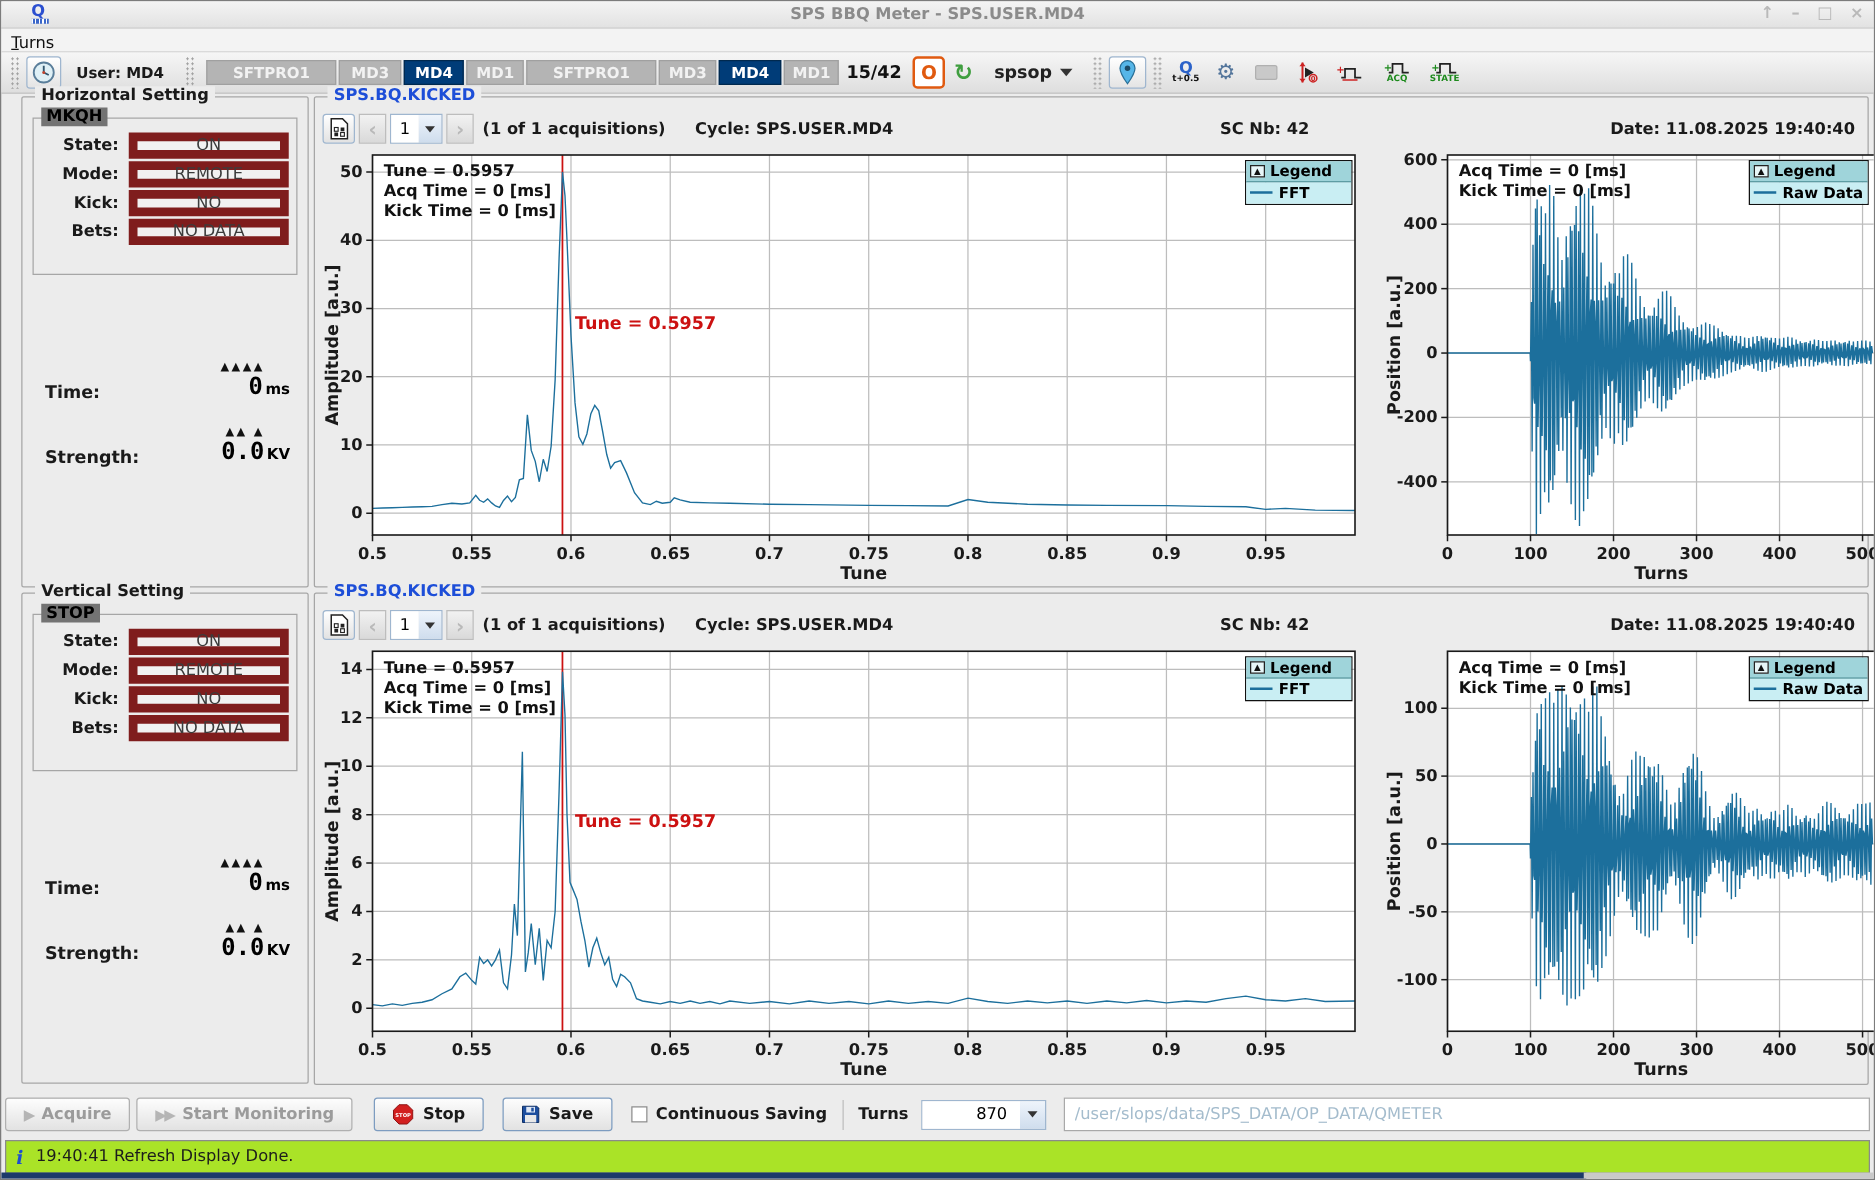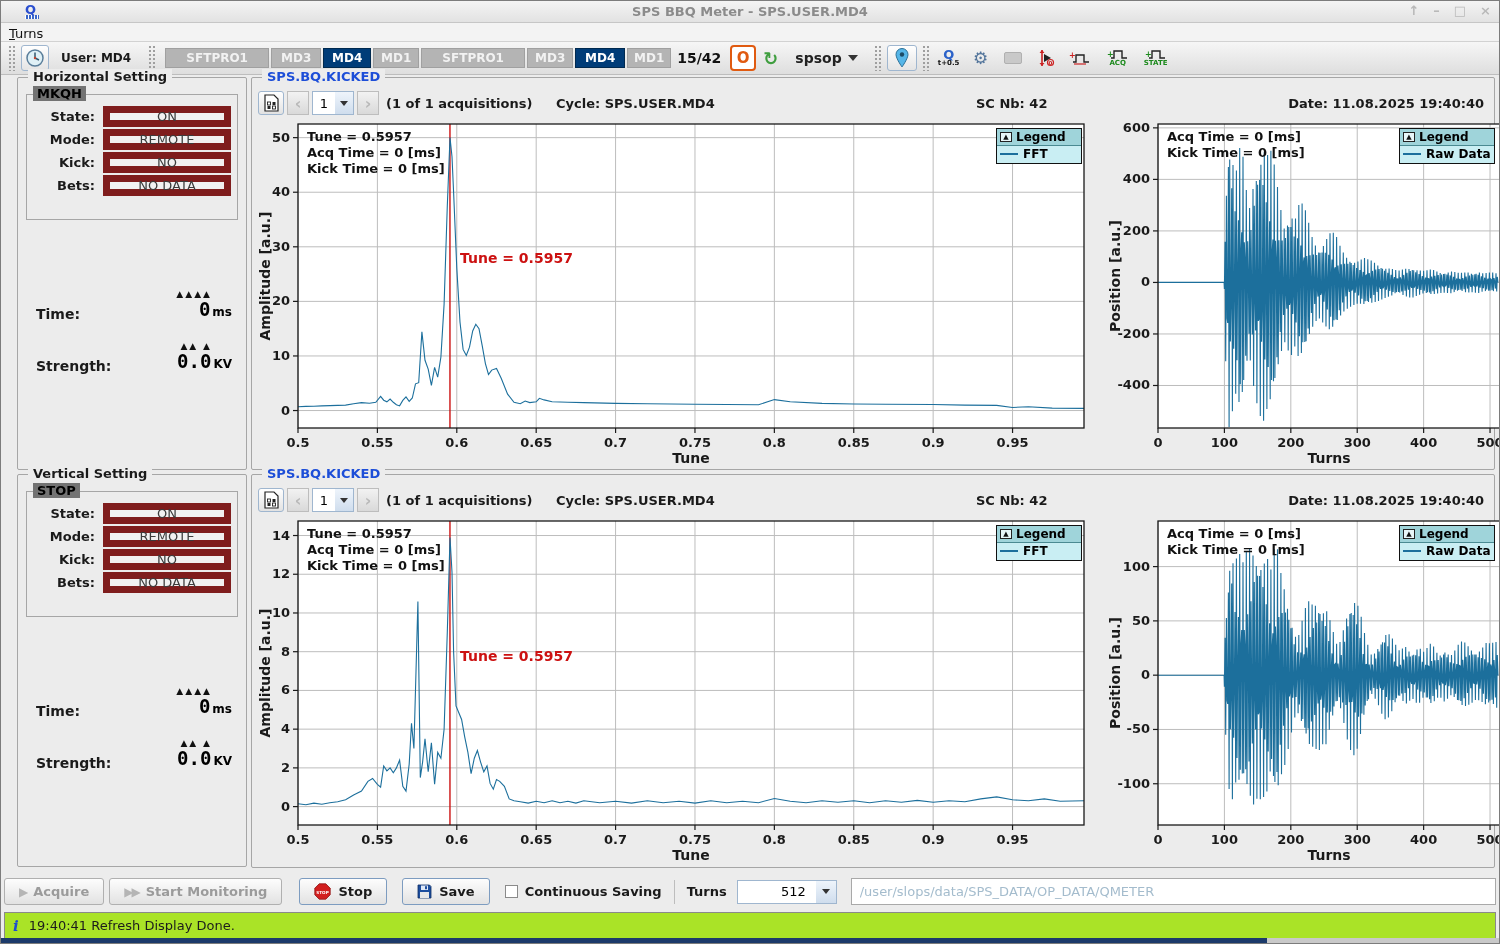--- a/index.html
+++ b/index.html
@@ -653,21 +653,21 @@
         <rect x="8" y="2.2" width="2" height="3" fill="#1d4e9e"></rect>
         <rect x="3" y="8" width="9" height="6" fill="#e8e8e8"></rect>
       </svg>
       <span>Save</span>
     </div>
     <div class="checkbox"></div>
     <span class="bb-label">Continuous Saving</span>
     <div class="vsep"></div>
     <span class="bb-label">Turns</span>
     <div class="turns-combo">
-      <span class="val">512</span>
+      <span class="val">870</span>
       <span class="arr">
           <span class="tri-down" style="border-left-width:4px;border-right-width:4px;border-top-width:5px;"></span>
         </span>
     </div>
     <input class="path-field" readonly="" value="/user/slops/data/SPS_DATA/OP_DATA/QMETER" style="">
   </div>
 
   <div class="statusbar">
     <span class="info-glyph">i</span>
     <span class="status-text">19:40:41 Refresh Display Done.</span>

